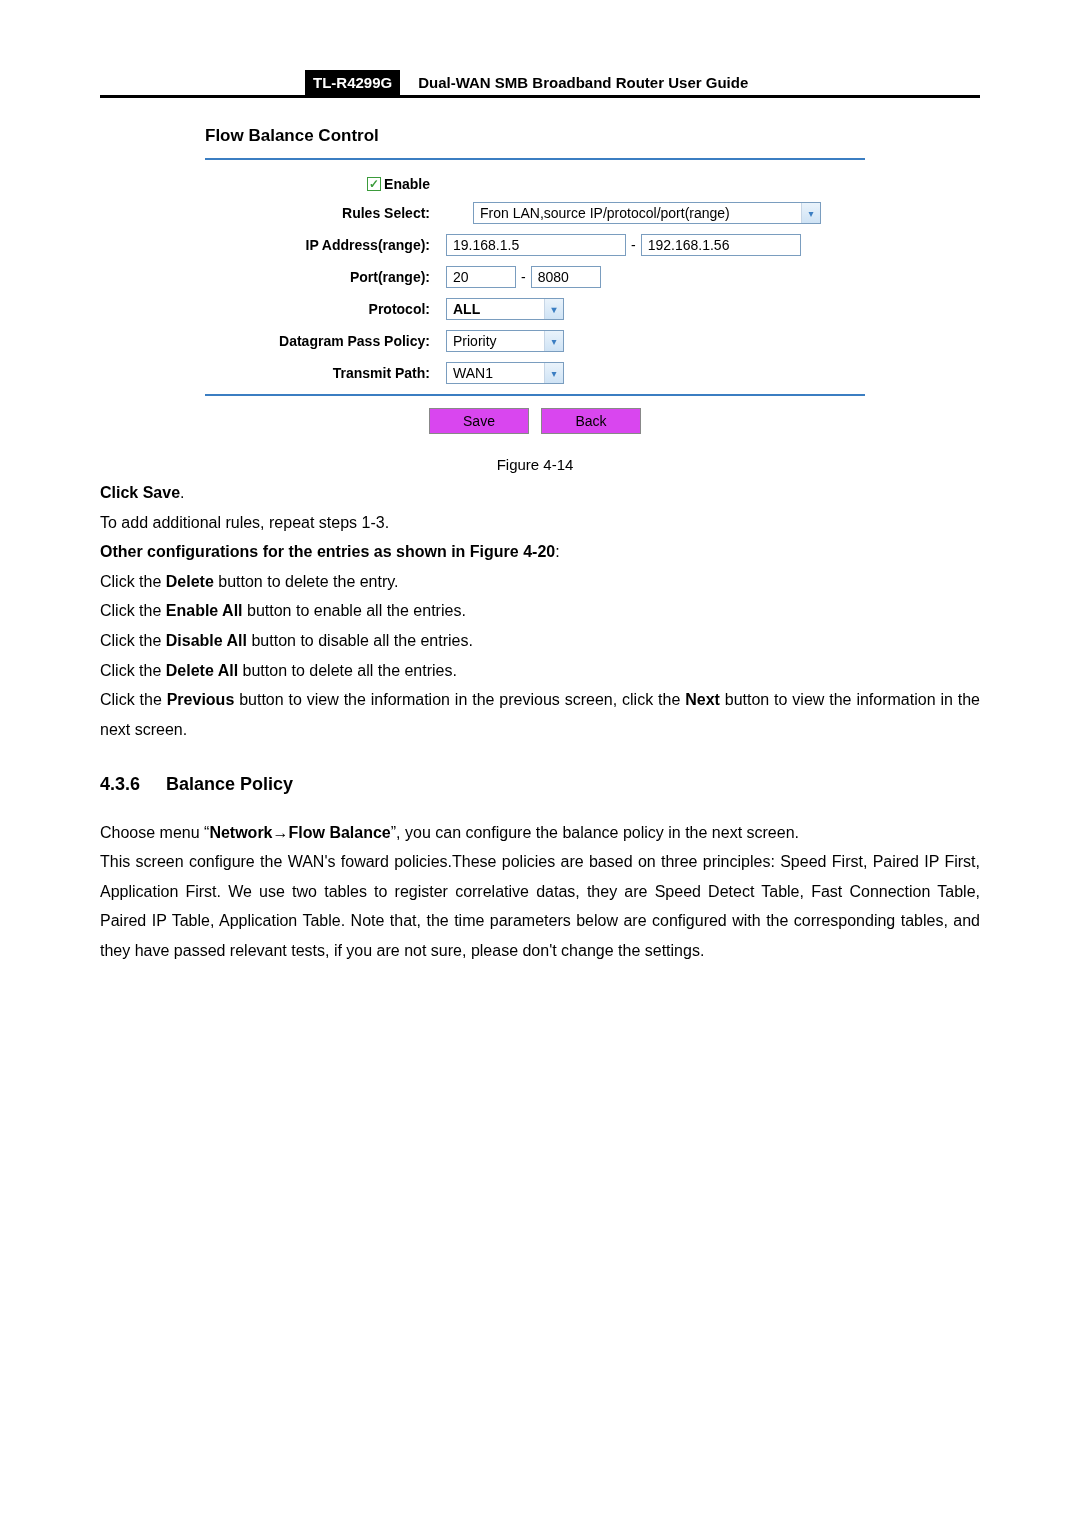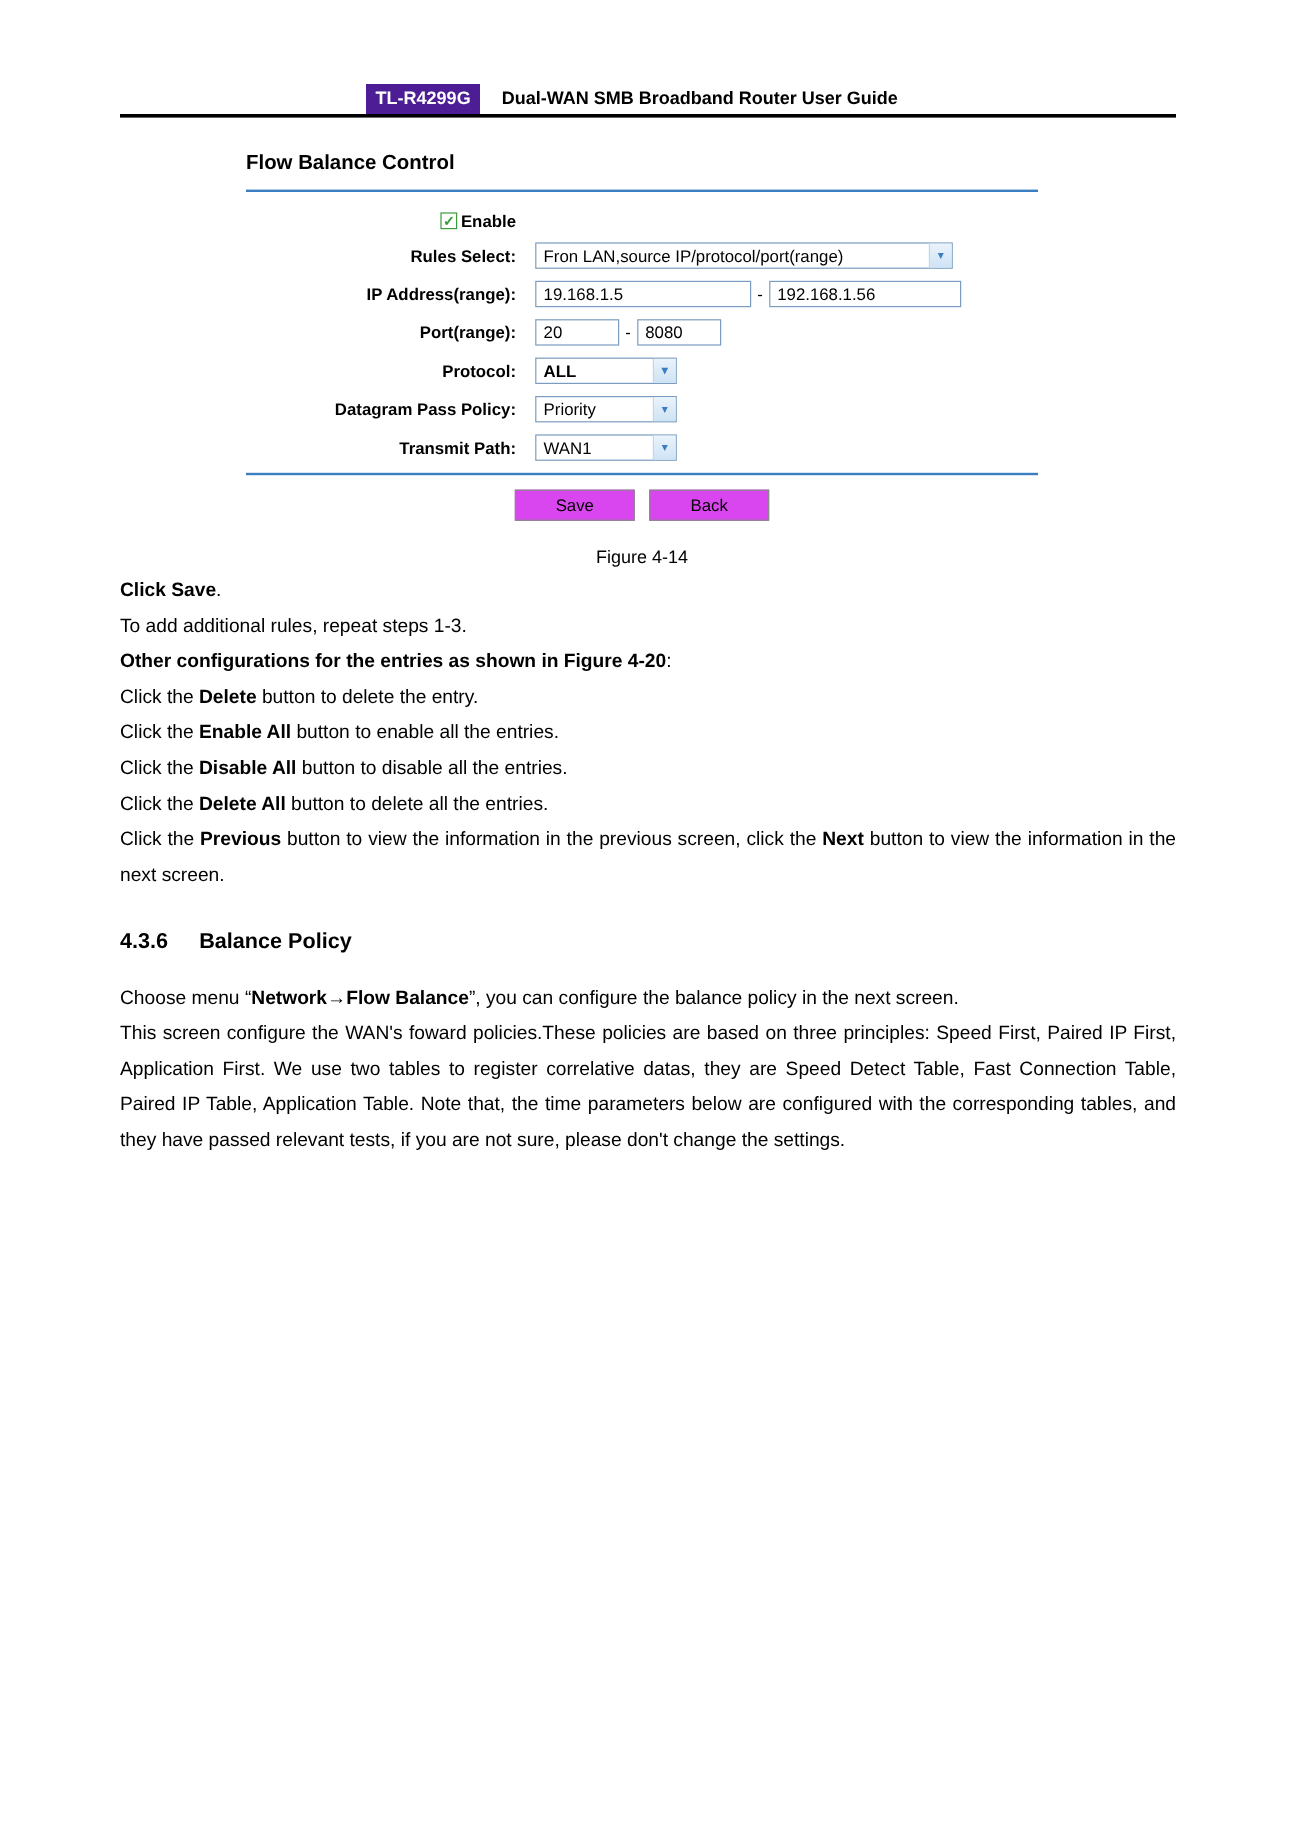--- a/index.html
+++ b/index.html
@@ -18,21 +18,21 @@
     padding: 70px 100px 0 100px;
     box-sizing: border-box;
   }
   .header-bar {
     display: flex;
     align-items: flex-end;
     border-bottom: 3px solid #000;
     margin-bottom: 18px;
   }
   .header-model {
-    background: #4c1d95;
+    background: #000000;
     color: #fff;
     padding: 4px 8px;
     font-weight: bold;
     font-size: 15px;
     margin-left: 205px;
   }
   .header-title {
     font-weight: bold;
     font-size: 15px;
     padding: 4px 10px 4px 18px;
@@ -179,21 +179,21 @@
         <div class="form-label" style="justify-content:flex-end;display:flex;align-items:center;">
           <span class="chk">
             <span class="chk-mark">✓</span>
           </span>
           <span>Enable</span>
         </div>
       </div>
 
       <div class="form-row">
         <div class="form-label">Rules Select:</div>
-        <div class="field select" style="width:348px;">
+        <div class="field select" style="width:348px;margin-left:27px;">
           <span>Fron LAN,source IP/protocol/port(range)</span>
           <span class="arrow">▾</span>
         </div>
       </div>
 
       <div class="form-row">
         <div class="form-label">IP Address(range):</div>
         <div class="field" style="width:180px;">
           <span>19.168.1.5</span>
         </div>

